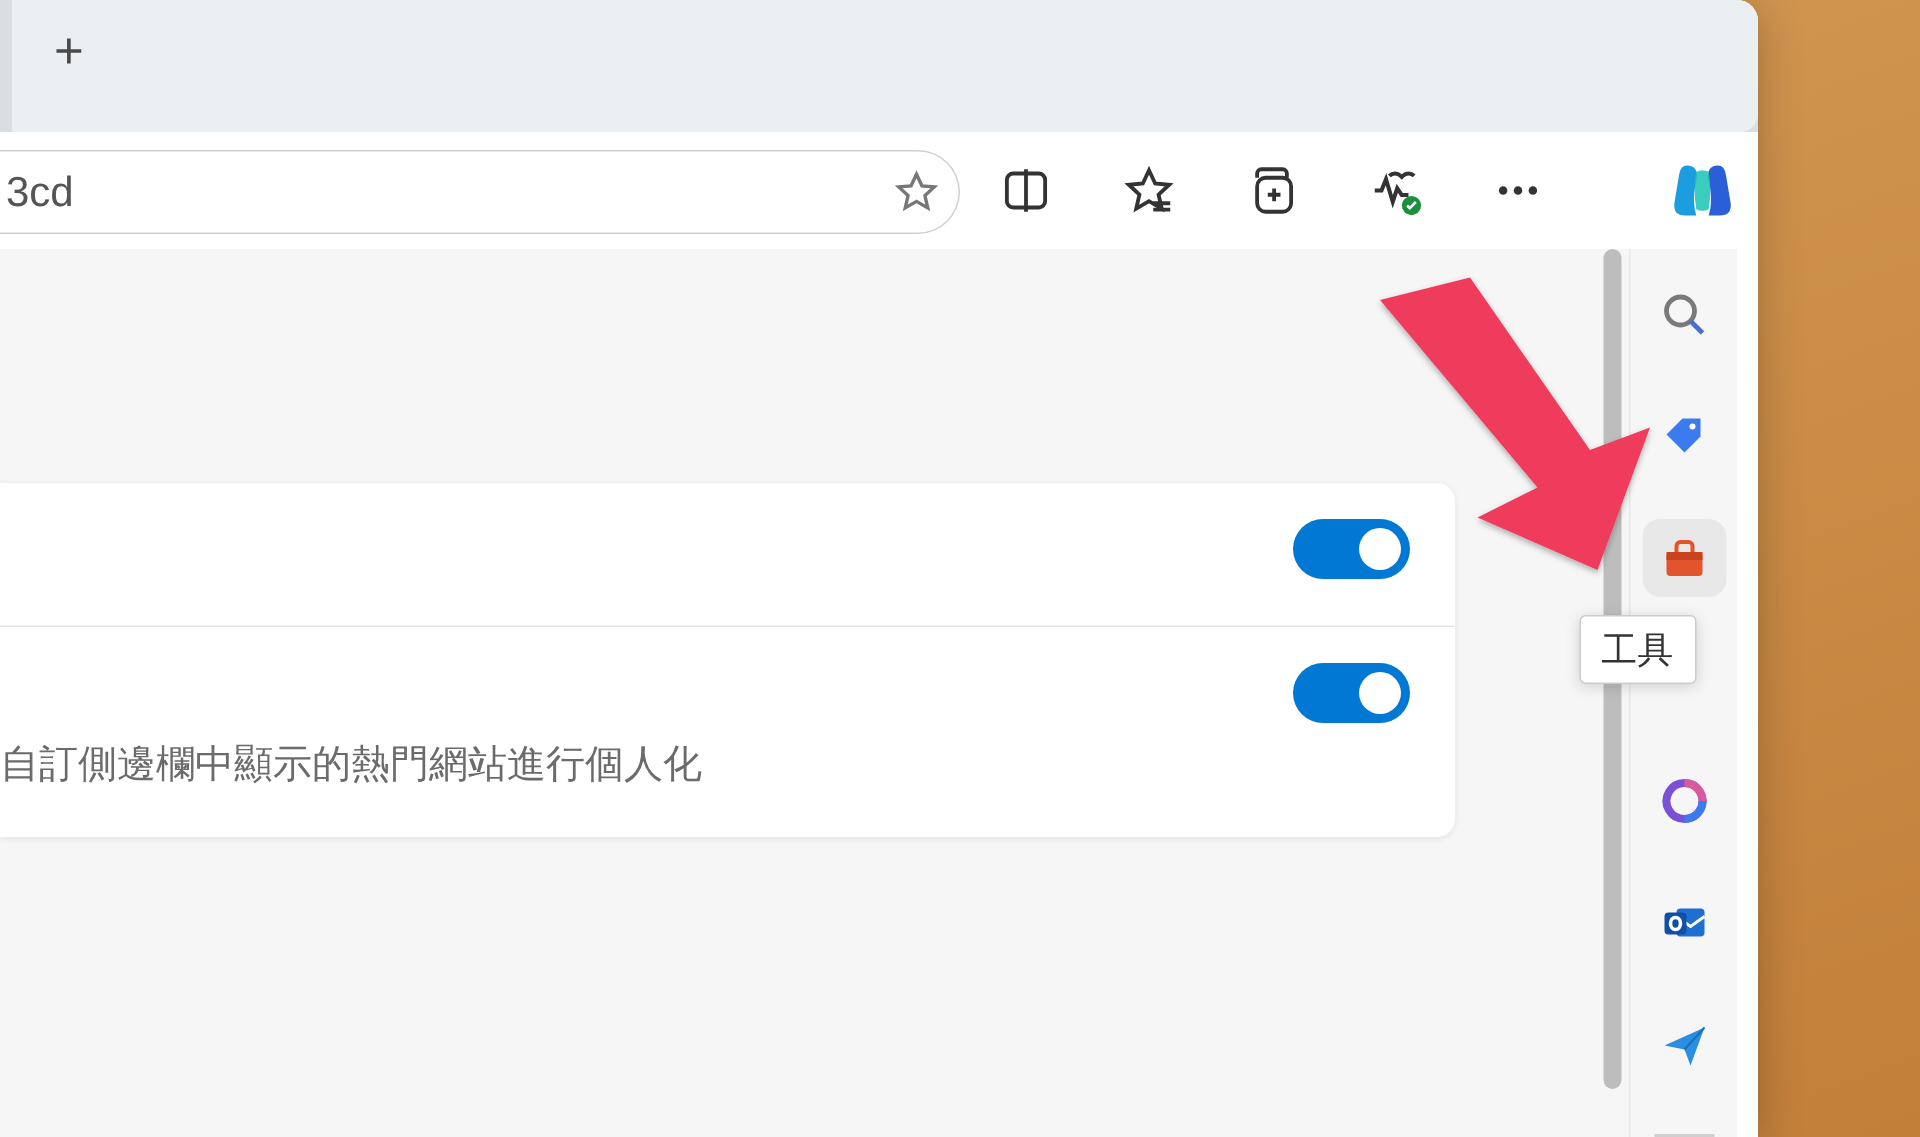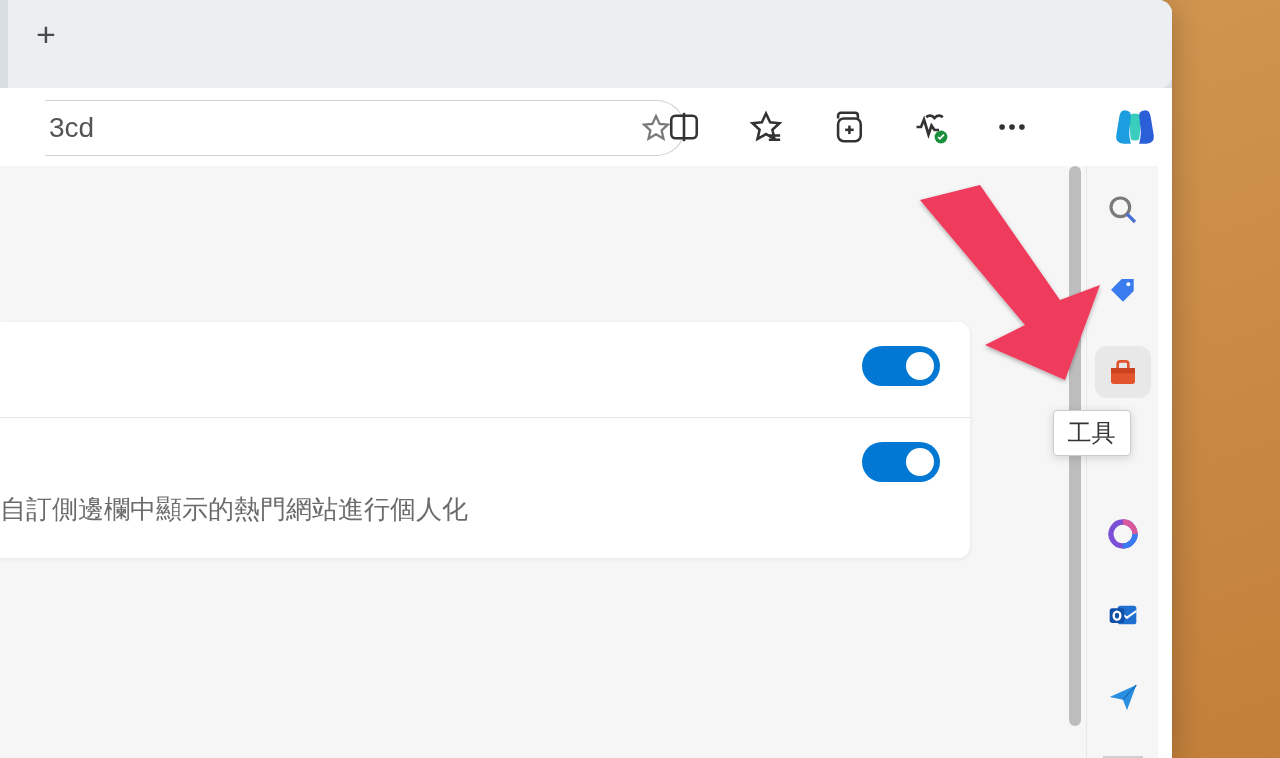--- a/index.html
+++ b/index.html
@@ -56,21 +56,20 @@
     width: 640px; height: 56px;
     background: #fff;
     border: 1px solid #d0d0d0;
     border-left: none;
     border-radius: 0 28px 28px 0;
     display: flex;
     align-items: center;
     padding-left: 4px;
     font-size: 28px;
     color: #555;
-    margin-left: 45px;
   }
   .address-text { flex: 1; }
   .star-btn {
     width: 56px; height: 56px;
     display: flex; align-items: center; justify-content: center;
     cursor: pointer;
   }
   .toolbar-icons {
     position: absolute;
     left: 660px; top: 0;

